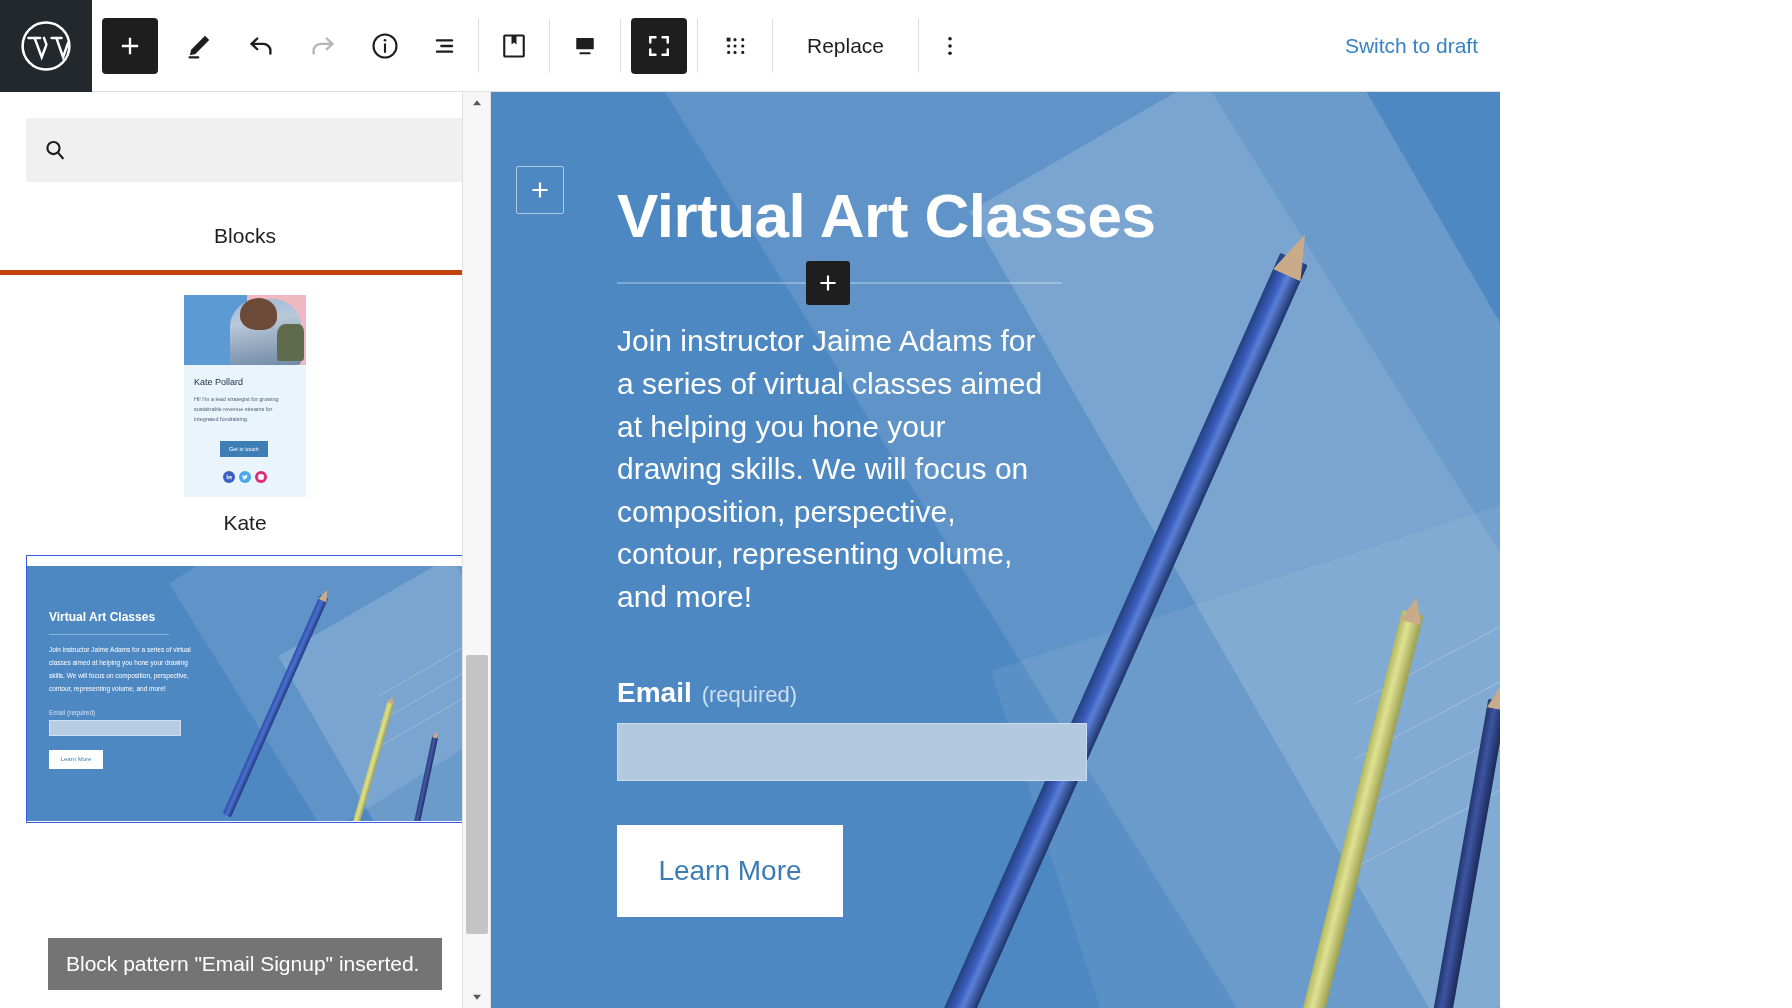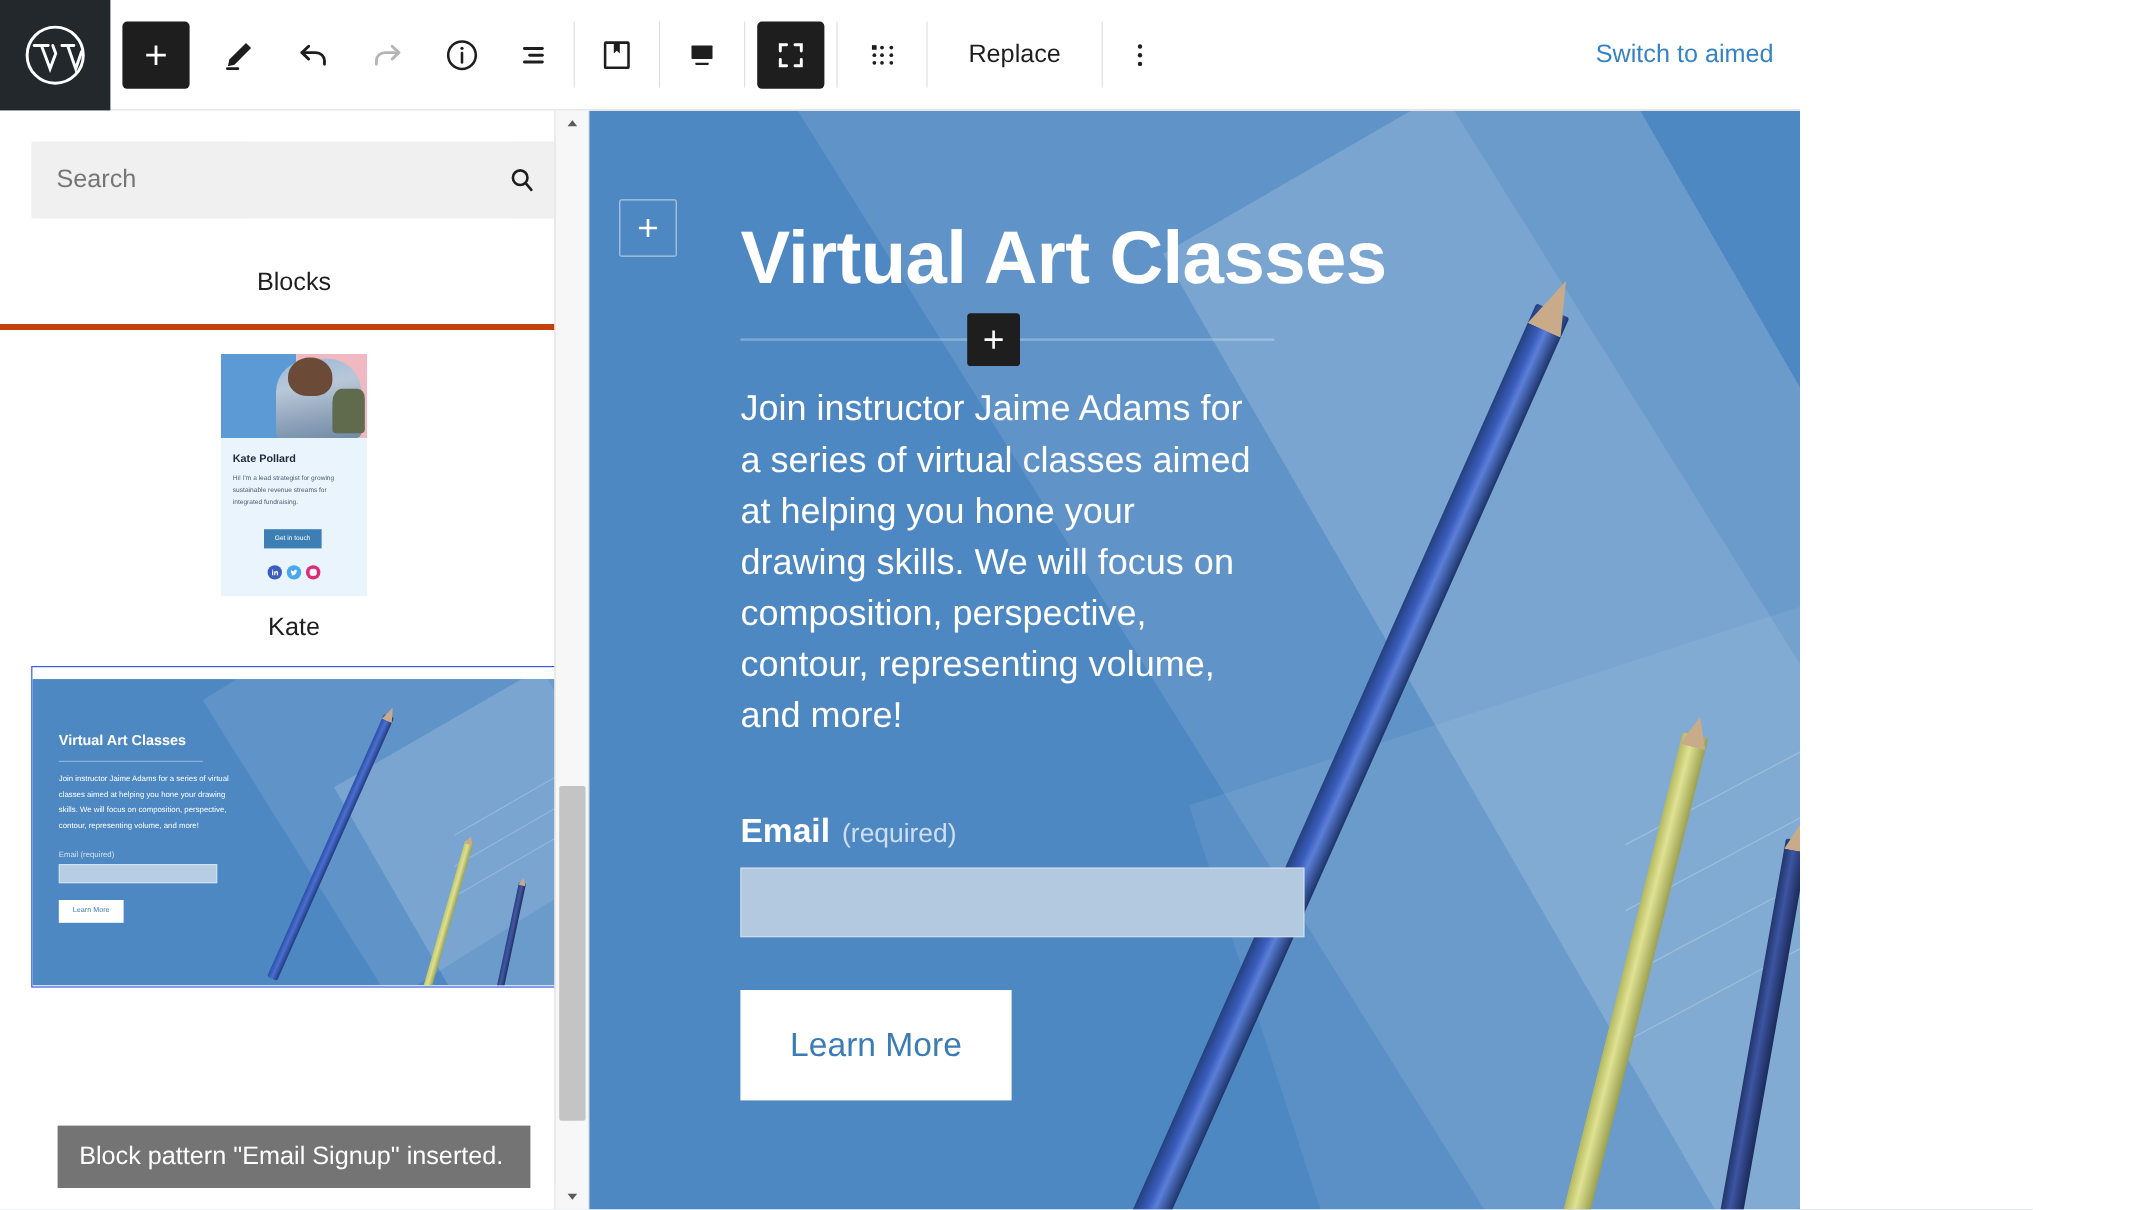--- a/index.html
+++ b/index.html
@@ -144,21 +144,21 @@
   }
   .card-photo .hair {
     position: absolute; left: 46%; top: 4%; width: 30%; height: 46%;
     background: #6b4a38; border-radius: 50% 50% 40% 44%;
   }
   .card-photo .bag {
     position: absolute; right: 2%; top: 42%; width: 22%; height: 52%;
     background: #5f6b4c; border-radius: 30% 22% 10% 10%;
   }
   .card-body { background: #eaf4fd; padding: 12px 10px 14px 10px; }
-  .card-name { font-size: 9px; font-weight: bold; color: #1b2a3c; margin-bottom: 8px; }
+  .card-name { font-size: 9px; font-weight: normal; color: #1b2a3c; margin-bottom: 8px; }
   .card-desc { font-size: 5.5px; line-height: 1.8; color: #4a5d70; margin-bottom: 12px; }
   .card-cta {
     display: inline-block;
     background: #3d7fb5; color: #fff;
     font-size: 5.5px; padding: 5px 9px;
     margin-left: 26px;
   }
   .card-socials { display: flex; gap: 4px; justify-content: center; margin-top: 14px; }
   .soc { width: 12px; height: 12px; border-radius: 50%; display:flex; align-items:center; justify-content:center; }
   .soc svg { width: 8px; height: 8px; fill: #fff; }
@@ -428,30 +428,29 @@
     <button class="tb-btn">
       <svg viewBox="0 0 24 24" fill="currentColor">
         <circle cx="12" cy="6.2" r="1.45"></circle>
           <circle cx="12" cy="12" r="1.45"></circle>
           <circle cx="12" cy="17.8" r="1.45"></circle>
       </svg>
     </button>
 
     <div class="tb-spacer"></div>
 
-    <button class="tb-link">Switch to aimed</button>
+    <button class="tb-link">Switch to draft</button>
   </div>
 
   <div class="body-row">
 
     <div class="inserter">
 
       <div class="search-wrap">
         <div class="search-box">
-          <input type="text" value="" placeholder="Search" style="">
           <span class="search-icon">
             <svg viewBox="0 0 24 24" fill="none" stroke="currentColor" stroke-width="2" stroke-linecap="round">
               <circle cx="10.6" cy="10.2" r="5.6"></circle>
                 <path d="M14.8 14.4l4.4 5.2"></path>
             </svg>
           </span>
         </div>
       </div>
 
       <div class="tabs">

